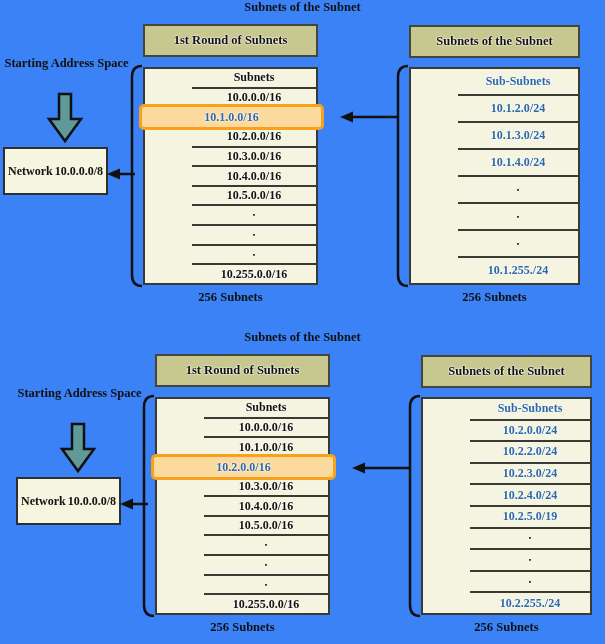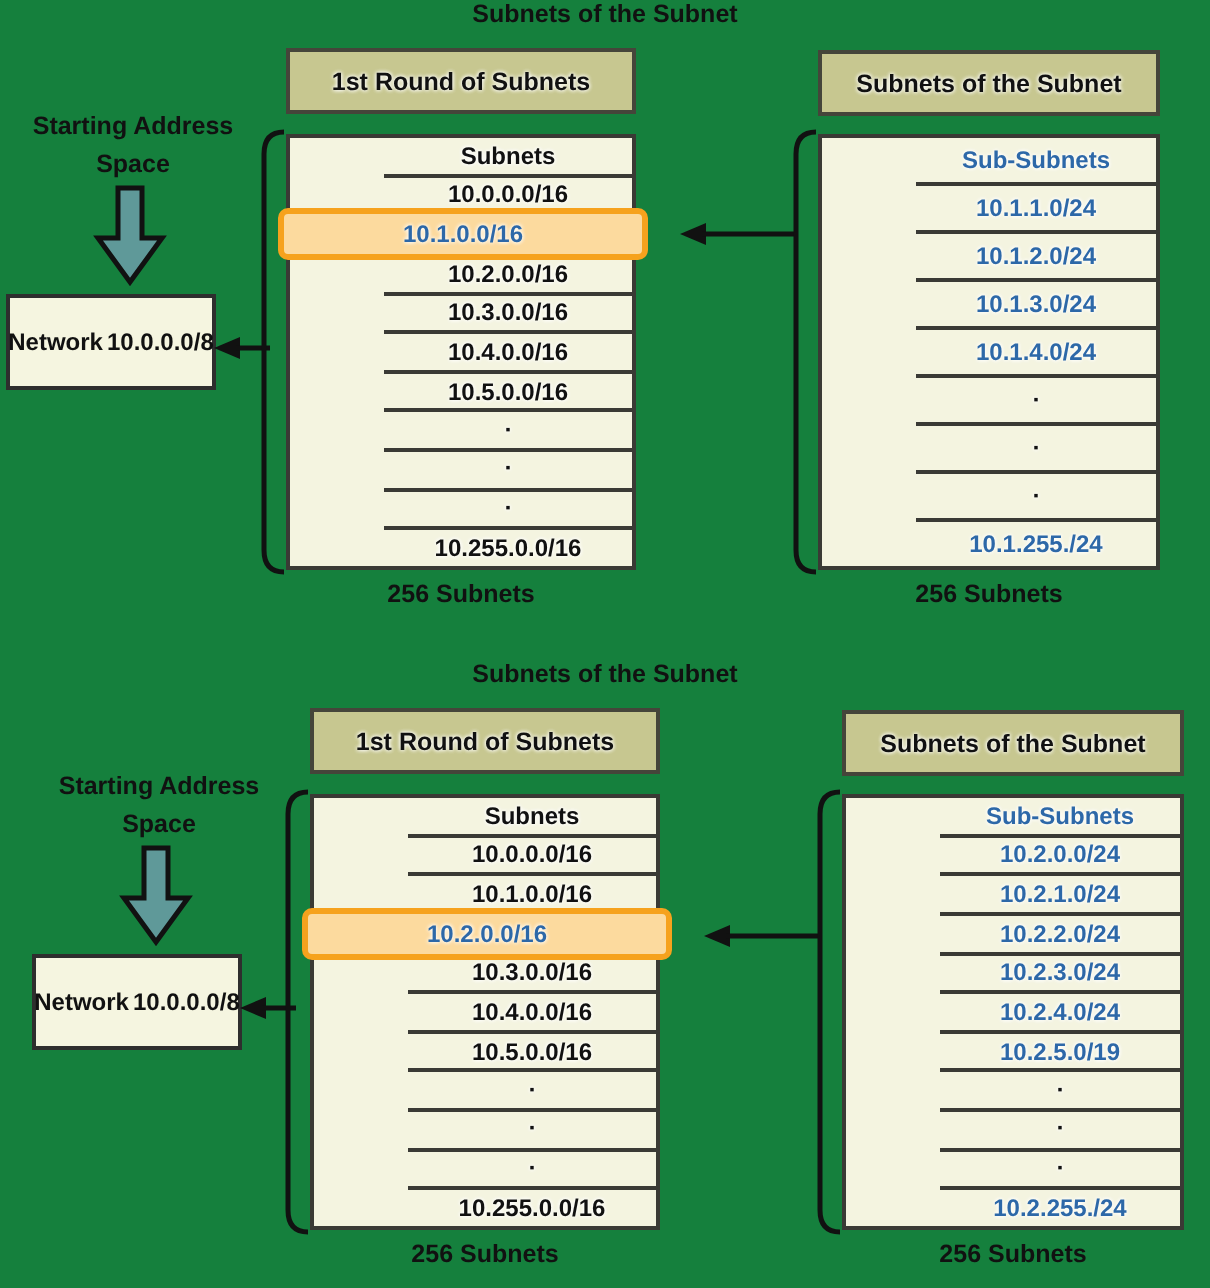--- a/index.html
+++ b/index.html
@@ -1,17 +1,17 @@
 <!DOCTYPE html>
 <html><head>
 <meta charset="utf-8">
 <style>
   html,body{margin:0;padding:0;background:#fff;}
-  .canvas{position:relative;width:605px;height:644px;background:#15803d;overflow:hidden;
-          font-family:Liberation Sans, sans-serif;font-weight:bold;color:#111;}
+  .canvas{position:relative;width:605px;height:644px;background:#3b82f6;overflow:hidden;
+          font-family:Liberation Serif, serif;font-weight:bold;color:#111;}
   .panel{position:absolute;left:0;width:605px;height:322px;}
   .p0{top:0;} .p1{top:330px;}
   .p1 .sx{margin-left:12px;} .p1 .sxl{margin-left:13px;}
 
   .ptitle{position:absolute;left:0;top:1;width:605px;text-align:center;
           font-size:12.5px;color:#111;}
 
   
   .start-label{position:absolute;left:0;top:54px;width:133px;text-align:center;
                font-size:12.5px;line-height:1.5;}
@@ -104,21 +104,20 @@
       <polygon points="0,8 13,2.5 13,13.5" fill="#111"></polygon>
       <line x1="11" y1="8" x2="58" y2="8" stroke="#111" stroke-width="2.5"></line>
     </svg>
 
     <div class="hdrbox rhead sx">Subnets of the Subnet</div>
     <svg class="rbracket sx" width="16" height="224" viewBox="0 0 16 224">
       <path d="M14,2 Q4,2 4,13 L4,211 Q4,222 14,222" fill="none" stroke="#111" stroke-width="2.5"></path>
     </svg>
     <div class="tbl rtable sx">
       <div class="row">Sub-Subnets</div>
-      <div class="row">10.1.1.0/24</div>
       <div class="row">10.1.2.0/24</div>
       <div class="row">10.1.3.0/24</div>
       <div class="row">10.1.4.0/24</div>
       <div class="row dot">▪</div>
       <div class="row dot">▪</div>
       <div class="row dot">▪</div>
       <div class="row">10.1.255./24</div>
     </div>
     <div class="caption rcaption sx">256 Subnets</div>
   </div>
@@ -164,21 +163,20 @@
       <line x1="11" y1="8" x2="58" y2="8" stroke="#111" stroke-width="2.5"></line>
     </svg>
 
     <div class="hdrbox rhead sx">Subnets of the Subnet</div>
     <svg class="rbracket sx" width="16" height="224" viewBox="0 0 16 224">
       <path d="M14,2 Q4,2 4,13 L4,211 Q4,222 14,222" fill="none" stroke="#111" stroke-width="2.5"></path>
     </svg>
     <div class="tbl rtable sx">
       <div class="row">Sub-Subnets</div>
       <div class="row">10.2.0.0/24</div>
-      <div class="row">10.2.1.0/24</div>
       <div class="row">10.2.2.0/24</div>
       <div class="row">10.2.3.0/24</div>
       <div class="row">10.2.4.0/24</div>
       <div class="row">10.2.5.0/19</div>
       <div class="row dot">▪</div>
       <div class="row dot">▪</div>
       <div class="row dot">▪</div>
       <div class="row">10.2.255./24</div>
     </div>
     <div class="caption rcaption sx">256 Subnets</div>

